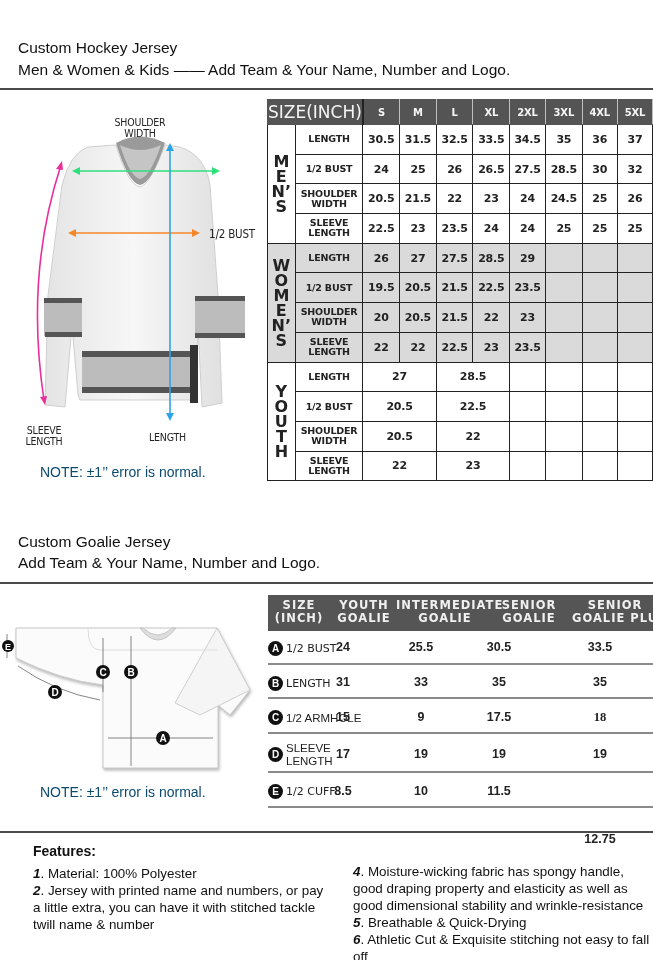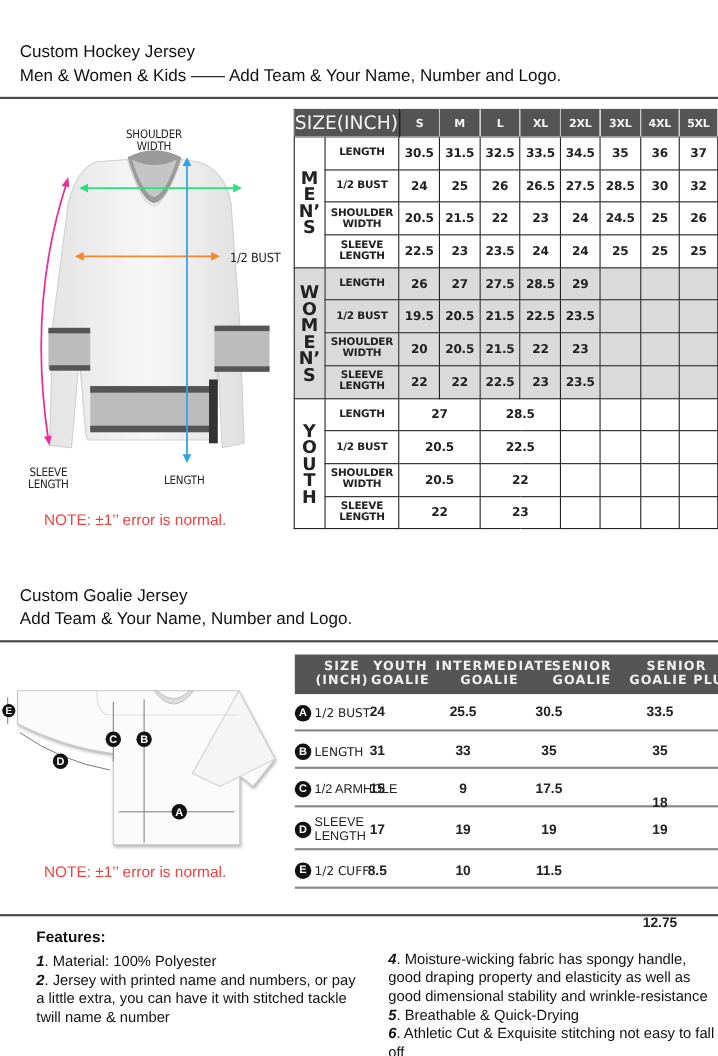--- a/index.html
+++ b/index.html
@@ -4,21 +4,21 @@
 <style>
   * { box-sizing: border-box; margin: 0; padding: 0; }
   html, body { width: 653px; height: 960px; background: #ffffff; overflow: hidden; }
   body { position: relative; font-family: "Liberation Sans", sans-serif; color: #111; }
 
   .head-title { position: absolute; left: 18px; font-size: 15.5px; line-height: 20px; color: #111; white-space: nowrap; }
   .rule { position: absolute; left: 0; width: 653px; height: 2px; background: #4a4a4a; }
 
   
   .diag-label { position: absolute; font-family: "DejaVu Sans", sans-serif; font-size: 10.5px; line-height: 11px; text-align: center; color: #222; font-stretch: condensed; letter-spacing: -0.2px; }
-  .note { position: absolute; font-size: 14px; color: #ef4444; white-space: nowrap; }
+  .note { position: absolute; font-size: 14px; color: #0c4a6e; white-space: nowrap; }
 
   
   table.size { position: absolute; left: 267px; top: 99px; border-collapse: collapse; table-layout: fixed; font-family: "DejaVu Sans", sans-serif; }
   table.size td, table.size th { border: 1.6px solid #222; text-align: center; vertical-align: middle; font-weight: bold; font-size: 11px; color: #222; padding: 0; overflow: hidden; white-space: nowrap; letter-spacing: -0.2px; }
   table.size thead th { background: #545454; color: #f5f5f5; height: 25px; font-size: 10px; border-color: #545454; border-right-color: #bfbfbf; }
   table.size thead th.corner { font-size: 17px; font-weight: normal; text-align: center; color: #f5f5f5; letter-spacing: 0; border-right: 2px solid #222;}
   table.size tbody td { height: 29.7px; }
   table.size td.grp { font-size: 16px; line-height: 15px; white-space: normal; letter-spacing: 0; background: #fff; }
   table.size td.meas { font-size: 9.5px; line-height: 10px; white-space: normal; }
   table.size tr.women td { background: #dadada; }
@@ -328,21 +328,21 @@
       <text y="3.5" text-anchor="middle" font-size="10" font-weight="bold" fill="#fff" font-family="Liberation Sans, sans-serif">D</text>
     </g>
   <g transform="translate(8,46)">
       <circle r="6" fill="#111"></circle>
       <text y="3.5" text-anchor="middle" font-size="9" font-weight="bold" fill="#fff" font-family="Liberation Sans, sans-serif">E</text>
     </g>
 </svg>
 <div class="note" style="left:40px;top:784px">NOTE:  ±1’’ error is normal.</div>
 
 <div class="gt-head">
-  <span style="left:12px;width:62px"><span style="position:static">SIZE</span><br><span style="position:static">(INCH)</span></span>
+  <span style="left:0;width:62px"><span style="position:static">SIZE</span><br><span style="position:static">(INCH)</span></span>
   <span style="left:62px;width:68px"><span style="position:static">YOUTH</span><br><span style="position:static">GOALIE</span></span>
   <span style="left:128px;width:98px"><span style="position:static">INTERMEDIATE</span><br><span style="position:static">GOALIE</span></span>
   <span style="left:228px;width:66px"><span style="position:static">SENIOR</span><br><span style="position:static">GOALIE</span></span>
   <span style="left:297px;width:100px"><span style="position:static">SENIOR</span><br><span style="position:static">GOALIE PLU</span></span>
 </div>
 <div id="goalie-rows">
     <div class="gt-row" style="top: 631px; height: 34px;">
       <div class="lbl" style="top: 0px; height: 34px;">
         <span class="badge">A</span>
         <span style="">1/2 BUST</span>
@@ -363,21 +363,21 @@
       <div class="v" style="left: 302px; top: 8px;">35</div>
     </div>
     <div class="gt-row" style="top: 701px; height: 33px;">
       <div class="lbl alt" style="top: 0px; height: 33px;">
         <span class="badge">C</span>
         <span style="">1/2 ARMHOLE</span>
       </div>
       <div class="v" style="left: 45px; top: 8.5px;">15</div>
       <div class="v" style="left: 123px; top: 8.5px;">9</div>
       <div class="v" style="left: 201px; top: 8.5px;">17.5</div>
-      <div class="v" style="left: 302px; top: 22px;">18</div>
+      <div class="v" style="left: 302px; top: 9px; font-family: Liberation Serif, serif;">18</div>
     </div>
     <div class="gt-row" style="top: 736px; height: 37px;">
       <div class="lbl alt" style="top: 0px; height: 37px;">
         <span class="badge">D</span>
         <span style="width:50px;white-space:normal;line-height:13px">SLEEVE LENGTH</span>
       </div>
       <div class="v" style="left: 45px; top: 10.5px;">17</div>
       <div class="v" style="left: 123px; top: 10.5px;">19</div>
       <div class="v" style="left: 201px; top: 10.5px;">19</div>
       <div class="v" style="left: 302px; top: 10.5px;">19</div>

